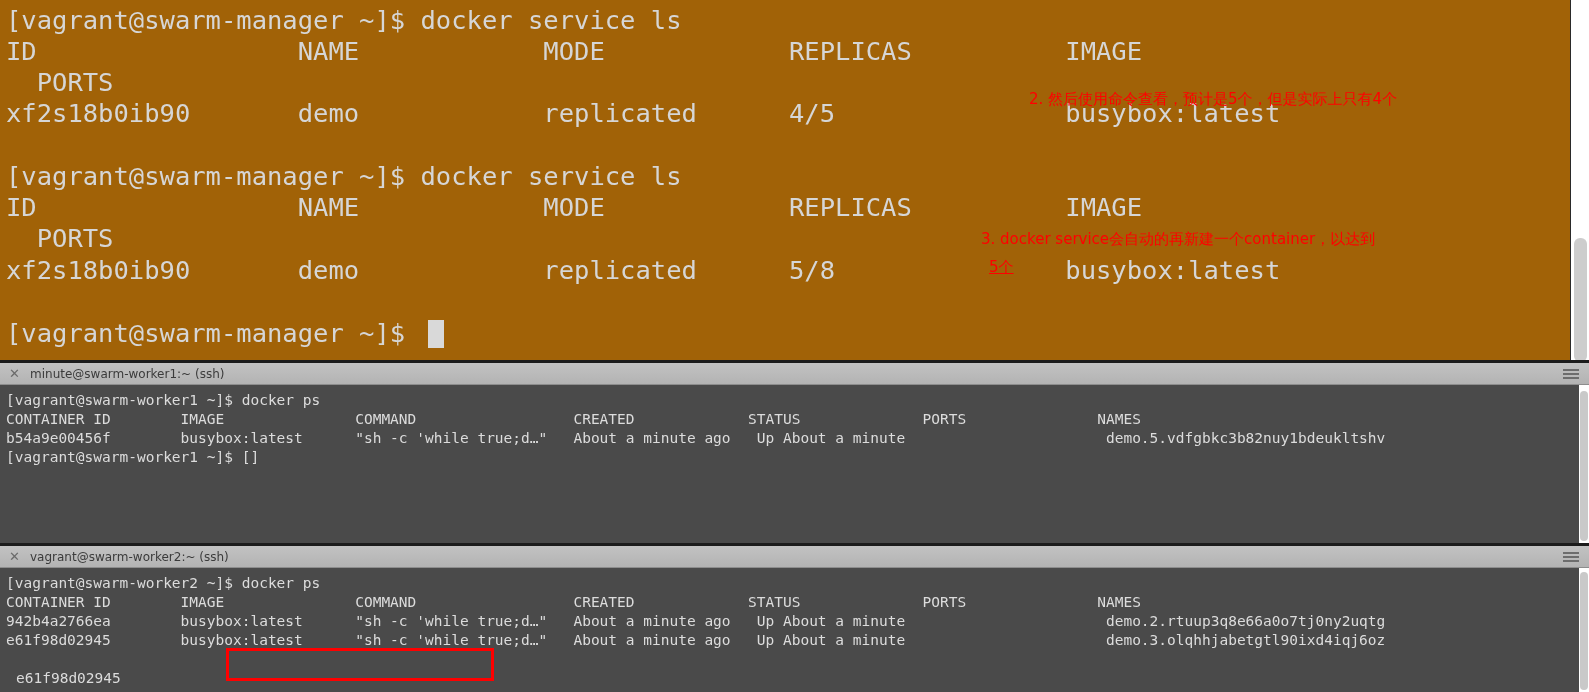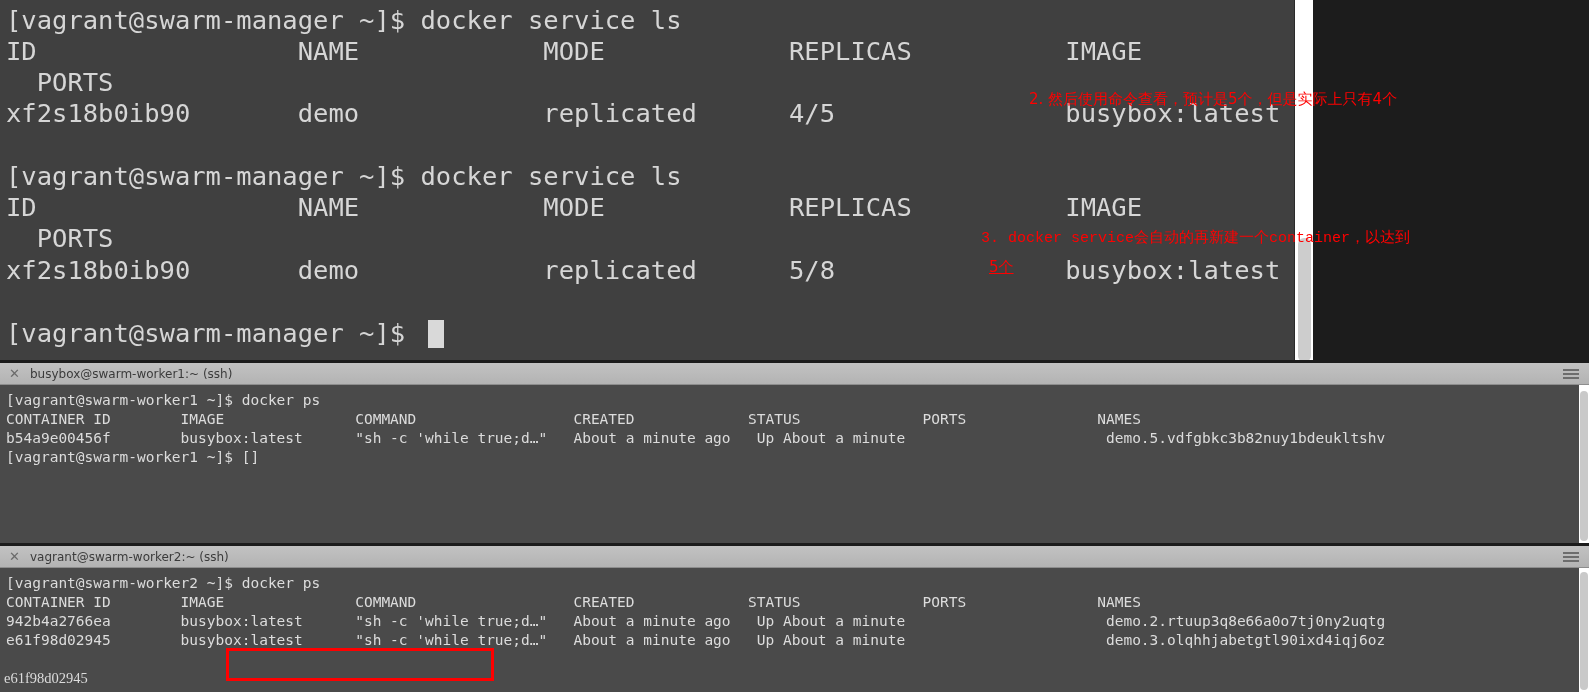--- a/index.html
+++ b/index.html
@@ -18,23 +18,23 @@
     width: 1589px;
     height: 692px;
     overflow: hidden;
   }
 
   
   .manager-pane {
     position: absolute;
     left: 0;
     top: 0;
-    width: 1313px;
+    width: 1589px;
     height: 363px;
-    background: #404040;
+    background: #a16207;
     overflow: hidden;
   }
   .manager-scroll-track {
     position: absolute;
     right: 0;
     top: 0;
     width: 19px;
     height: 363px;
     background: #ffffff;
     border-left: 1px solid #2a2a2a;
@@ -200,30 +200,30 @@
       </div>
     <div class="cursor-block" id="mgr-cursor" style="left: 428px; top: 320px;"></div>
 
     <div class="manager-scroll-track">
       <div class="manager-scroll-thumb" id="mgr-thumb" style="top: 238px; height: 124px;"></div>
     </div>
   </div>
 
   <div id="annot-layer">
       <div class="annot" style="left: 1029px; top: 87px;">2. 然后使用命令查看，预计是5个，但是实际上只有4个</div>
-      <div class="annot" style="left: 981px; top: 227px; font-family: Liberation Mono, monospace;">3. docker service会自动的再新建一个container，以达到</div>
+      <div class="annot" style="left: 981px; top: 227px;">3. docker service会自动的再新建一个container，以达到</div>
       <div class="annot" style="left: 989px; top: 255px; text-decoration: underline;">5个</div>
       <div class="annot" style="left: 513px; top: 652px;">1. 我们强制删除掉一个container,会发现这个container已经被删除了。</div>
     </div>
 
   <div class="divider-dark" style="top:360px;"></div>
   <div class="worker-pane worker1-pane">
     <div class="titlebar">
       <div class="titlebar-close">✕</div>
-      <div class="titlebar-title">busybox@swarm-worker1:~ (ssh)</div>
+      <div class="titlebar-title">minute@swarm-worker1:~ (ssh)</div>
       <div class="titlebar-menu">
         <i></i>
           <i></i>
           <i></i>
       </div>
     </div>
     <div class="worker-body" id="wk1-lines">
         <div class="wk-line" style="left: 6px; top: 6px;">[vagrant@swarm-worker1 ~]$ docker ps</div>
         <div class="wk-line" style="left: 6px; top: 25px;">CONTAINER ID        IMAGE               COMMAND                  CREATED             STATUS              PORTS               NAMES</div>
         <div class="wk-line" style="left: 6px; top: 44px;">b54a9e00456f        busybox:latest      "sh -c 'while true;d…"   About a minute ago   Up About a minute                       demo.5.vdfgbkc3b82nuy1bdeukltshv</div>
@@ -244,20 +244,20 @@
           <i></i>
           <i></i>
       </div>
     </div>
     <div class="worker-body" id="wk2-lines">
       <div class="red-box" id="wk2-box" style="left: 226px; top: 80px; width: 268px; height: 33px;"></div>
     <div class="wk-line" style="left: 6px; top: 6px;">[vagrant@swarm-worker2 ~]$ docker ps</div>
         <div class="wk-line" style="left: 6px; top: 25px;">CONTAINER ID        IMAGE               COMMAND                  CREATED             STATUS              PORTS               NAMES</div>
         <div class="wk-line" style="left: 6px; top: 44px;">942b4a2766ea        busybox:latest      "sh -c 'while true;d…"   About a minute ago   Up About a minute                       demo.2.rtuup3q8e66a0o7tj0ny2uqtg</div>
         <div class="wk-line" style="left: 6px; top: 63px;">e61f98d02945        busybox:latest      "sh -c 'while true;d…"   About a minute ago   Up About a minute                       demo.3.olqhhjabetgtl90ixd4iqj6oz</div>
-        <div class="wk-line" style="left: 4px; top: 101px; font-family: Liberation Serif, serif;">e61f98d02945</div>
+        <div class="wk-line" style="left: 16px; top: 101px;">e61f98d02945</div>
       </div>
     <div class="worker-scroll-track">
       <div class="worker-scroll-thumb" id="wk2-thumb" style="top: 4px; height: 118px;"></div>
     </div>
   </div>
 
 </div>
 
 </body></html>

